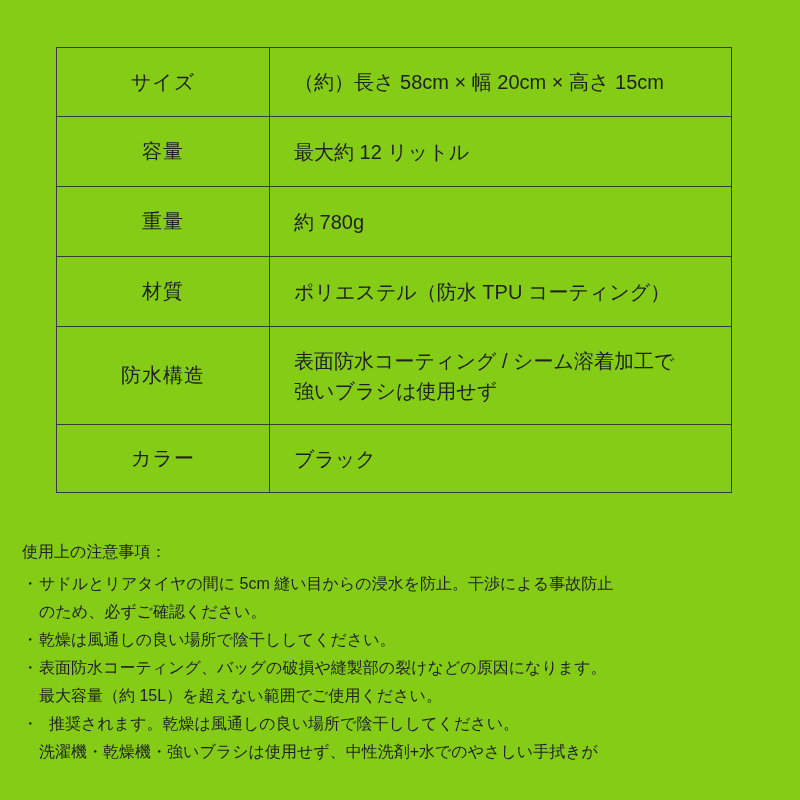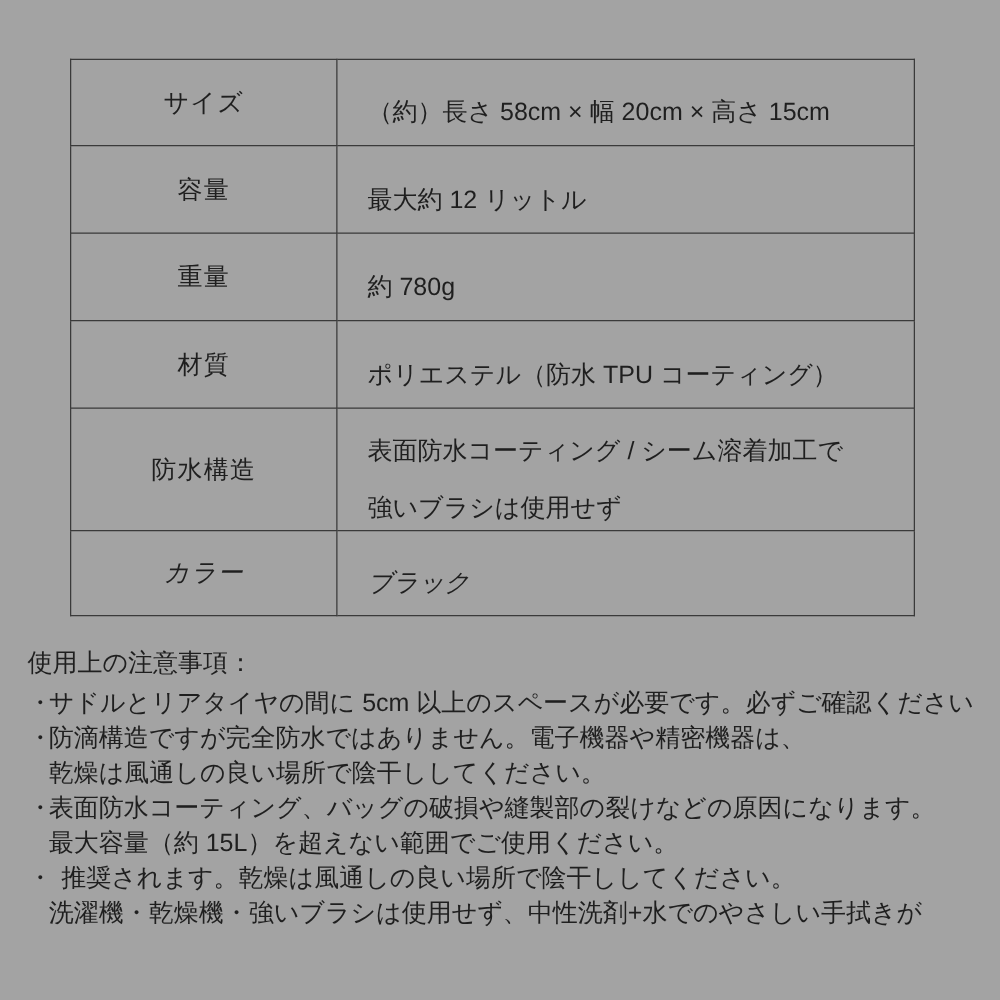--- a/index.html
+++ b/index.html
@@ -1,21 +1,21 @@
 <!DOCTYPE html>
 <html lang="ja"><head>
 <meta charset="utf-8">
 <style>
   * { margin: 0; padding: 0; box-sizing: border-box; }
   html, body { background: #ffffff; }
   .page {
     position: relative;
     width: 800px;
     height: 800px;
-    background: #a3a3a3;
+    background: #84cc16;
     color: #1f1f1f;
     font-family: "Liberation Sans", "DejaVu Sans", sans-serif;
     overflow: hidden;
   }
   table.spec {
     position: absolute;
     left: 56px;
     top: 47px;
     width: 676px;
     border-collapse: collapse;
@@ -35,28 +35,28 @@
   table.spec td {
     text-align: left;
     padding-left: 24px;
     padding-right: 10px;
   }
   tr.row-h1 { height: 69px; }
   tr.row-h2 { height: 70px; }
   tr.row-h3 { height: 70px; padding-left: 44px; }
   tr.row-h4 { height: 70px; }
   tr.row-h5 { height: 98px; }
-  tr.row-h6 { height: 68px; font-style: italic; }
-  .value-line { white-space: nowrap; line-height: 30px; margin-top: 16px; }
+  tr.row-h6 { height: 68px; }
+  .value-line { white-space: nowrap; line-height: 30px; }
   .notes {
     position: absolute;
     left: 22px;
-    top: 517px;
+    top: 538px;
     width: 770px;
-    font-size: 20px;
+    font-size: 16px;
     line-height: 28px;
   }
   .notes-heading {
     margin-bottom: 4px;
     white-space: nowrap;
   }
   .note-item { display: flex; align-items: flex-start; }
   .note-bullet { flex: none; width: 17px; }
   .note-lines { flex: 1 1 auto; }
   .note-line { white-space: nowrap; }
@@ -108,28 +108,28 @@
       </tr>
     </tbody>
   </table>
 
   <div class="notes">
     <div class="notes-heading">使用上の注意事項：</div>
 
     <div class="note-item">
       <span class="note-bullet">・</span>
       <div class="note-lines">
-        <div class="note-line">サドルとリアタイヤの間に 5cm 以上のスペースが必要です。必ずご確認ください</div>
+        <div class="note-line">サドルとリアタイヤの間に 5cm 縫い目からの浸水を防止。干渉による事故防止</div>
+        <div class="note-line">のため、必ずご確認ください。</div>
       </div>
     </div>
 
     <div class="note-item">
       <span class="note-bullet">・</span>
       <div class="note-lines">
-        <div class="note-line">防滴構造ですが完全防水ではありません。電子機器や精密機器は、</div>
         <div class="note-line">乾燥は風通しの良い場所で陰干ししてください。</div>
       </div>
     </div>
 
     <div class="note-item">
       <span class="note-bullet">・</span>
       <div class="note-lines">
         <div class="note-line">表面防水コーティング、バッグの破損や縫製部の裂けなどの原因になります。</div>
         <div class="note-line">最大容量（約 15L）を超えない範囲でご使用ください。</div>
       </div>

